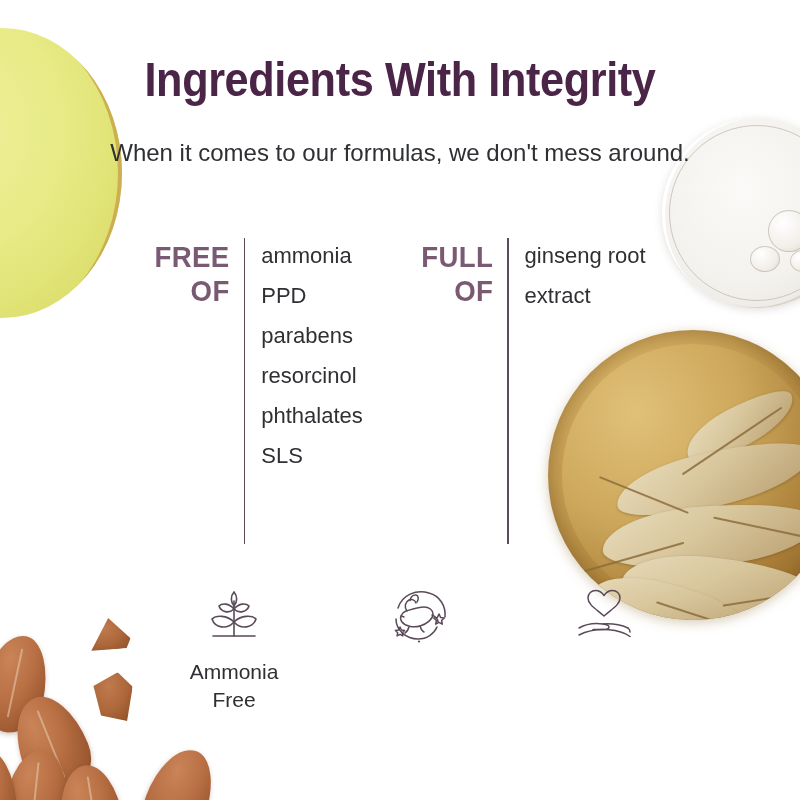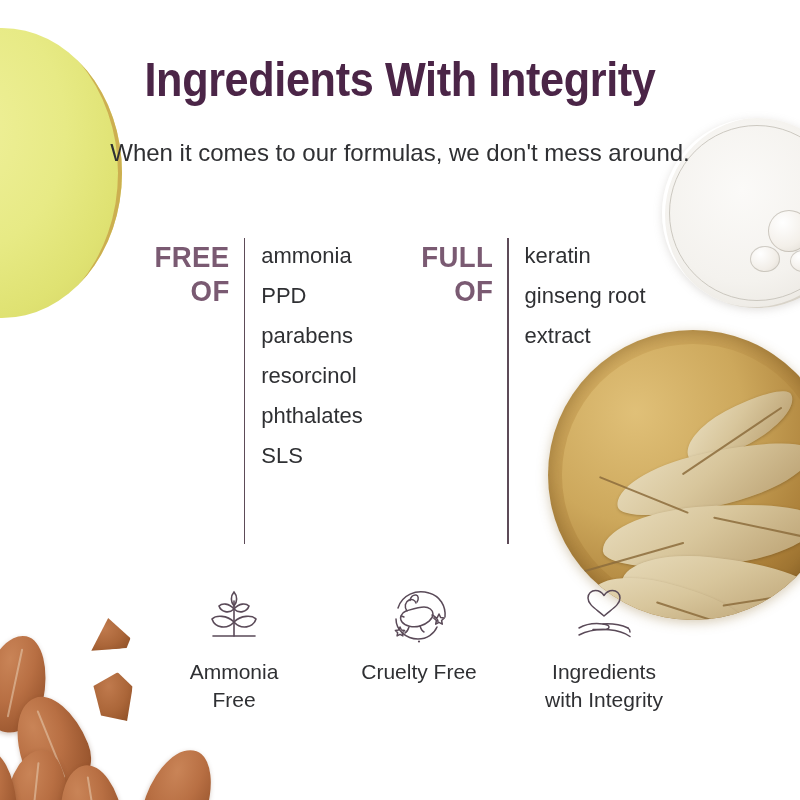--- a/index.html
+++ b/index.html
@@ -268,21 +268,20 @@
         <li>phthalates</li>
         <li>SLS</li>
       </ul>
     </div>
 
     <div class="ing-col" id="col-full">
       <div class="ing-kicker">FULL
 OF</div>
       <div class="ing-rule"></div>
       <ul class="ing-list">
-        <li>keratin</li>
         <li>ginseng root</li>
         <li>extract</li>
       </ul>
     </div>
 
   </div>
 
   <div id="badges">
 
     <div class="badge">
@@ -311,32 +310,29 @@
           <path d="M20 25 C15 27, 13 32, 16 36 C19 40, 27 42, 34 40 C41 38, 47 33, 47 28 C47 24, 43 21, 38 21 C33 21, 27 23, 20 25 Z"></path>
           <path d="M46 29 C49 30, 52 33, 52 36"></path>
           <path d="M34 40 C35 43, 36 45, 38 46"></path>
           <path d="M23 41 C22 44, 21 46, 19 47"></path>
           <path d="M18 31 L15.5 30"></path>
           <path d="M53 28 l1.6 3.4 3.7 .5 -2.7 2.6 .7 3.7 -3.3-1.8 -3.3 1.8 .7-3.7 -2.7-2.6 3.7-.5 Z"></path>
           <path d="M14 41 l1.4 3 3.2 .4 -2.3 2.3 .6 3.2 -2.9-1.6 -2.9 1.6 .6-3.2 -2.3-2.3 3.2-.4 Z"></path>
           <circle cx="33" cy="55.5" r="1.1" fill="#5a4a58" stroke="none"></circle>
         </svg>
       </div>
-      <div class="badge-label">Cruelty Free</div>
     </div>
 
     <div class="badge">
       <div class="badge-icon">
         <svg width="72" height="60" viewBox="0 0 72 60" fill="none" stroke="#5a4a58" stroke-width="1.5" stroke-linecap="round" stroke-linejoin="round">
           <path d="M36 30 C29 23.5, 20 19, 20 12 C20 7.5, 23.5 4.5, 27.5 4.5 C31 4.5, 34 6.5, 36 9.5 C38 6.5, 41 4.5, 44.5 4.5 C48.5 4.5, 52 7.5, 52 12 C52 19, 43 23.5, 36 30 Z"></path>
           <path d="M11 42 C18 38, 27 37, 35 38 C39 38.5, 41 39.5, 41 41 C41 42.5, 39 43.5, 35.5 43.5 L25 43.5"></path>
           <path d="M35 38 C43 37.5, 52 38.5, 60 42"></path>
           <path d="M11 49 C20 44.5, 31 43, 41 43.8 C50 44.5, 57 47, 62 50.5"></path>
           <path d="M60 42 C61.5 43, 62 44.5, 62 46"></path>
         </svg>
       </div>
-      <div class="badge-label">Ingredients
-with Integrity</div>
     </div>
 
   </div>
 
 </div>
 
 </body></html>

